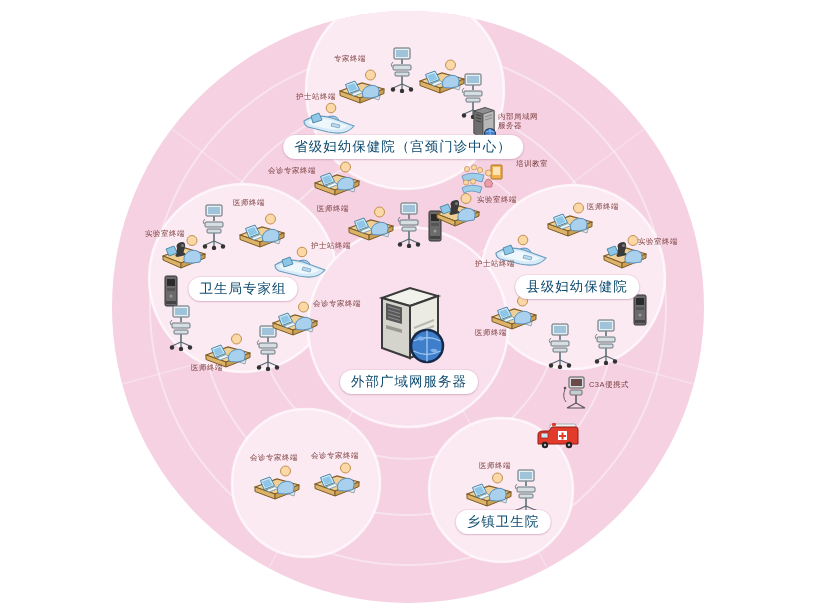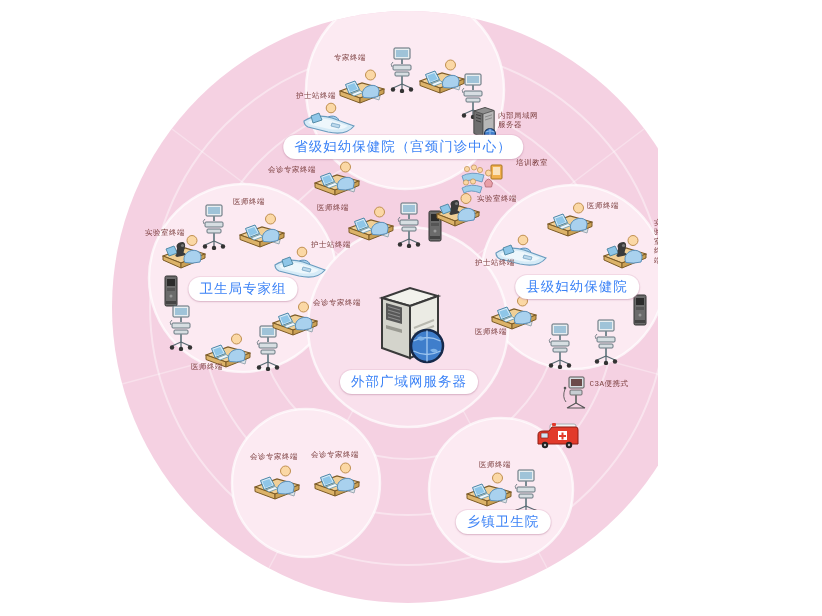--- a/index.html
+++ b/index.html
@@ -1,24 +1,24 @@
 <!DOCTYPE html>
 <html><head>
 <meta charset="utf-8">
 <style>
   html,body{margin:0;padding:0;background:#fff;}
-  #stage{position:relative;width:658px;height:616px;background:#fff;overflow:hidden;
-         font-family:Liberation Mono, monospace;}
+  #stage{position:relative;width:822px;height:616px;background:#fff;overflow:hidden;
+         font-family:Liberation Sans, sans-serif;}
   #bg{position:absolute;left:0;top:0;}
   .node{position:absolute;transform:translate(-50%,-50%);line-height:0;}
   .nlabel{position:absolute;transform:translate(-50%,-50%);font-size:7.5px;color:#7d4040;
           white-space:pre-line;letter-spacing:.5px;line-height:1.25;text-align:center;}
   .nlabel.left{transform:translate(0,-50%);text-align:left;}
   .bubble{position:absolute;transform:translate(-50%,-50%);background:#fff;border-radius:999px;
-          padding:3px 11px;font-size:13.5px;color:#3b82f6;letter-spacing:1px;white-space:nowrap;
+          padding:3px 11px;font-size:13.5px;color:#0c4a6e;letter-spacing:1px;white-space:nowrap;
           box-shadow:0 1px 2px rgba(170,110,140,.35), 0 0 0 1px rgba(220,170,195,.25);}
 </style>
 </head>
 <body>
 
 <div id="stage">
 
   <svg id="bg" width="822" height="616">
     <defs>
       <clipPath id="mc">

